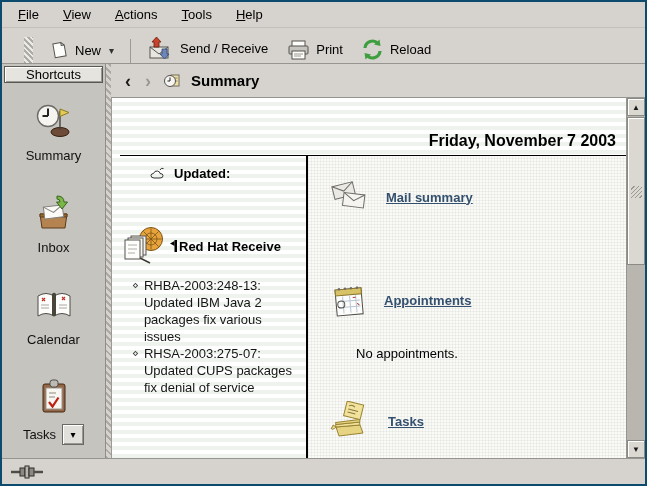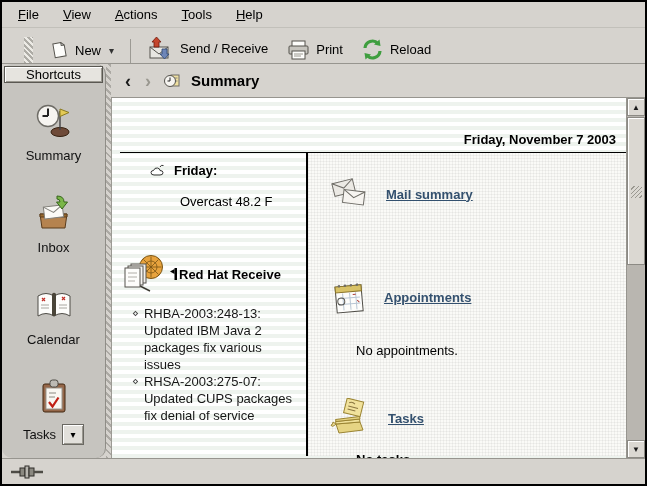--- a/index.html
+++ b/index.html
@@ -1,41 +1,41 @@
 <!DOCTYPE html>
 <html><head>
 <meta charset="utf-8">
 <style>
   * { margin:0; padding:0; box-sizing:border-box; }
   html,body { background:#888; }
   body { font-family:"Liberation Sans", sans-serif; }
   .window {
     width:647px; height:486px; margin:0 auto;
-    border:2px solid #000000; background:#d6d3ce;
+    border:2px solid #0c4a6e; background:#d6d3ce;
     display:flex; flex-direction:column; overflow:hidden;
     font-size:13px; color:#000;
   }
   
   .menubar { height:26px; display:flex; align-items:center; padding:0 8px; gap:4px;
              border-bottom:1px solid #c2c0ba; flex:none; }
   .menu-item { padding:4px 12px 4px 8px; cursor:default; white-space:nowrap; }
   .accel { text-decoration:underline; }
   
   .toolbar { height:36px; display:flex; align-items:flex-end; padding:0 22px; gap:2px;
              border-bottom:1px solid #97958f; flex:none; }
   .grip { width:9px; height:26px; margin-right:6px;
           background:repeating-linear-gradient(45deg,#aeaca6 0 2px,#eceae5 2px 4px); }
   .tb-btn { display:flex; align-items:center; gap:6px; padding:3px 8px; white-space:nowrap; }
   .tb-sep { width:1px; height:24px; background:#9c9a94; margin:0 6px; }
   .caret { font-size:10px; color:#333; margin-left:2px; }
   .icon { display:inline-flex; align-items:center; justify-content:center; }
   
   .body-row { flex:1; display:flex; min-height:0; }
   .sidebar { width:104px; flex:none; background:#c6c4bf; border-right:1px solid #8f8d87;
-             display:flex; flex-direction:column;border-radius:10px; }
+             display:flex; flex-direction:column; }
   .shortcuts-btn { margin:2px; height:25px; background:#e6e4df;
                    border:1px solid #5a5852;
                    box-shadow:inset 1px 1px 0 #fff, inset -1px -1px 0 #9a9890;
                    display:flex; align-items:center; justify-content:center; }
   .shortcut-list { flex:1; display:flex; flex-direction:column; align-items:center; padding-top:16px; }
   .shortcut { height:92px; display:flex; flex-direction:column; align-items:center; gap:7px; width:100%; }
   .shortcut-label { font-size:13px; color:#111; }
   .tasks-row { display:flex; align-items:center; gap:6px; }
   .dd-btn { width:22px; height:21px; background:#e2e0db; border:1px solid #6a6862;
             box-shadow:inset 1px 1px 0 #fff, inset -1px -1px 0 #9a9890;
@@ -47,21 +47,21 @@
   .main-header { height:34px; flex:none; display:flex; align-items:center; gap:10px;
                  padding:0 12px; border-bottom:1px solid #97958f; }
   .nav-arrow { font-size:18px; font-weight:bold; line-height:1; padding:0 2px; }
   .nav-back { color:#1a1a1a; }
   .nav-fwd { color:#9a9890; }
   .main-title { font-weight:bold; font-size:15px; }
   .content-wrap { flex:1; position:relative; min-height:0; background:#fff;
                   border-left:1px solid #9c9a94; }
   .content { position:absolute; left:0; top:0; right:19px; bottom:0; overflow:hidden;
              background:repeating-linear-gradient(to bottom,#ffffff 0 4px,#eef3ee 4px 8px); }
-  .date-row { padding:34px 10px 5px 16px; text-align:right; font-weight:bold; font-size:13px; }
+  .date-row { padding:34px 10px 5px 16px; text-align:right; font-weight:bold; font-size:16px; }
   .hrline { height:1px; background:#000; margin-left:8px; }
   .columns { display:flex; height:calc(100% - 57px); }
   .left-col { width:194px; flex:none; padding-left:8px; }
   .col-divider { width:2px; flex:none; background:#000; }
   .right-col { flex:1; background-color:#fafaf7;
                background-image:repeating-linear-gradient(0deg,rgba(0,0,0,.045) 0 1px,transparent 1px 3px),
                                 repeating-linear-gradient(90deg,rgba(0,0,0,.045) 0 1px,transparent 1px 3px); }
   .summary-link { color:#33506e; font-weight:bold; text-decoration:underline; cursor:pointer; }
   .sec-row { display:flex; align-items:center; gap:10px; }
   .weather-sec { margin-top:14px; }
@@ -261,23 +261,22 @@
           <div class="columns">
 
             <div class="left-col">
               <div class="boston-row">
                 <span class="icon">
                   <svg width="17" height="13" viewBox="0 0 17 13">
                     <path d="M4 11 q-3 0 -3 -2.5 q0 -2 2.5 -2 q1 -3 4 -2.5 q2.5 .5 2.5 2.5 q3 0 3 2.2 q0 2.3 -3 2.3 z" fill="none" stroke="#333"></path>
                     <path d="M10 3 q1 -2.5 3.5 -1.5" fill="none" stroke="#333"></path>
                   </svg>
                 </span>
-                <span>Friday:</span>
-              </div>
-              <div class="conditions">Overcast 48.2 F</div>
+                <span>Updated:</span>
+              </div>
 
               <div class="sec-row errata-sec">
                 <span class="icon">
                   <svg width="46" height="42" viewBox="0 0 46 42">
                     <circle cx="31" cy="14" r="11.5" fill="#e8a33d" stroke="#7a5414"></circle>
                     <g stroke="#7a5414" stroke-width="0.8" fill="none">
                       <line x1="31" y1="3.5" x2="31" y2="24.5"></line>
                         <line x1="20.5" y1="14" x2="41.5" y2="14"></line>
                       <line x1="23.5" y1="6.5" x2="38.5" y2="21.5"></line>
                         <line x1="38.5" y1="6.5" x2="23.5" y2="21.5"></line>

